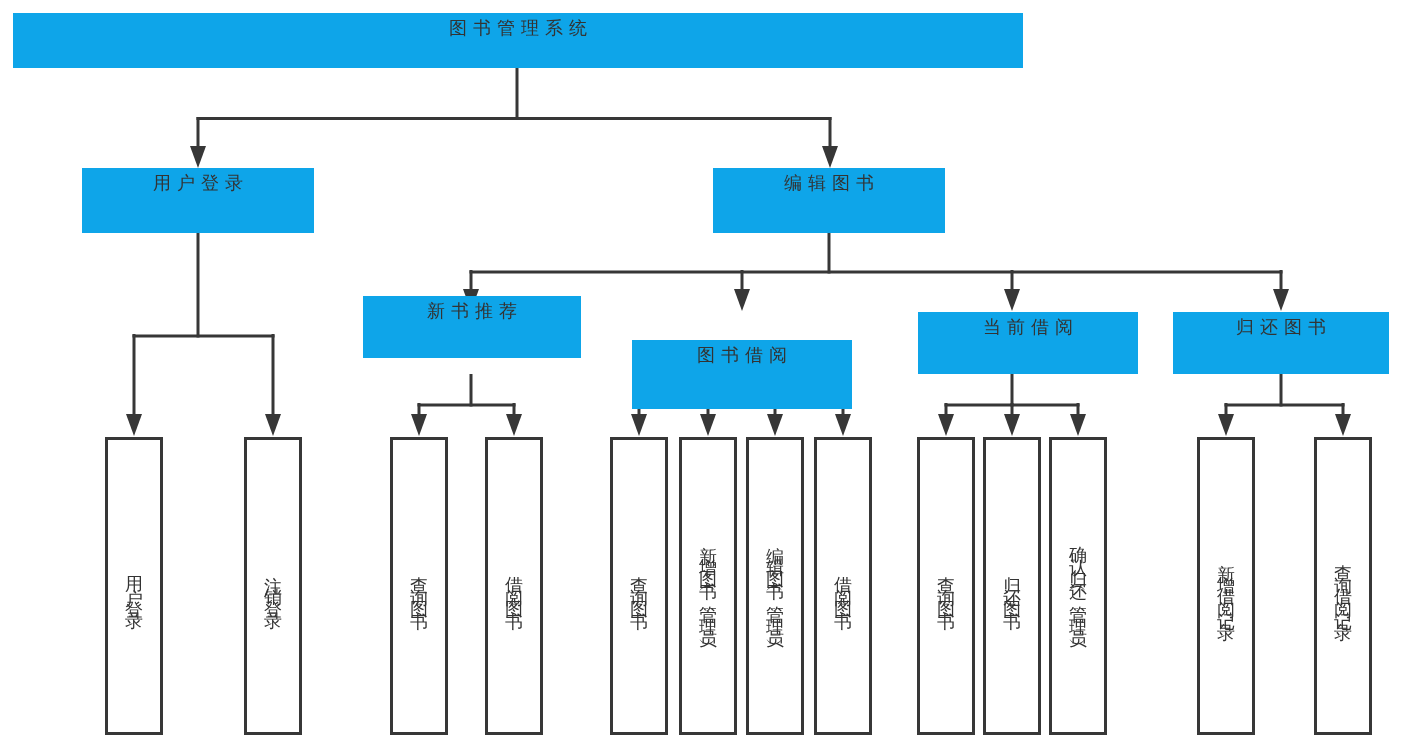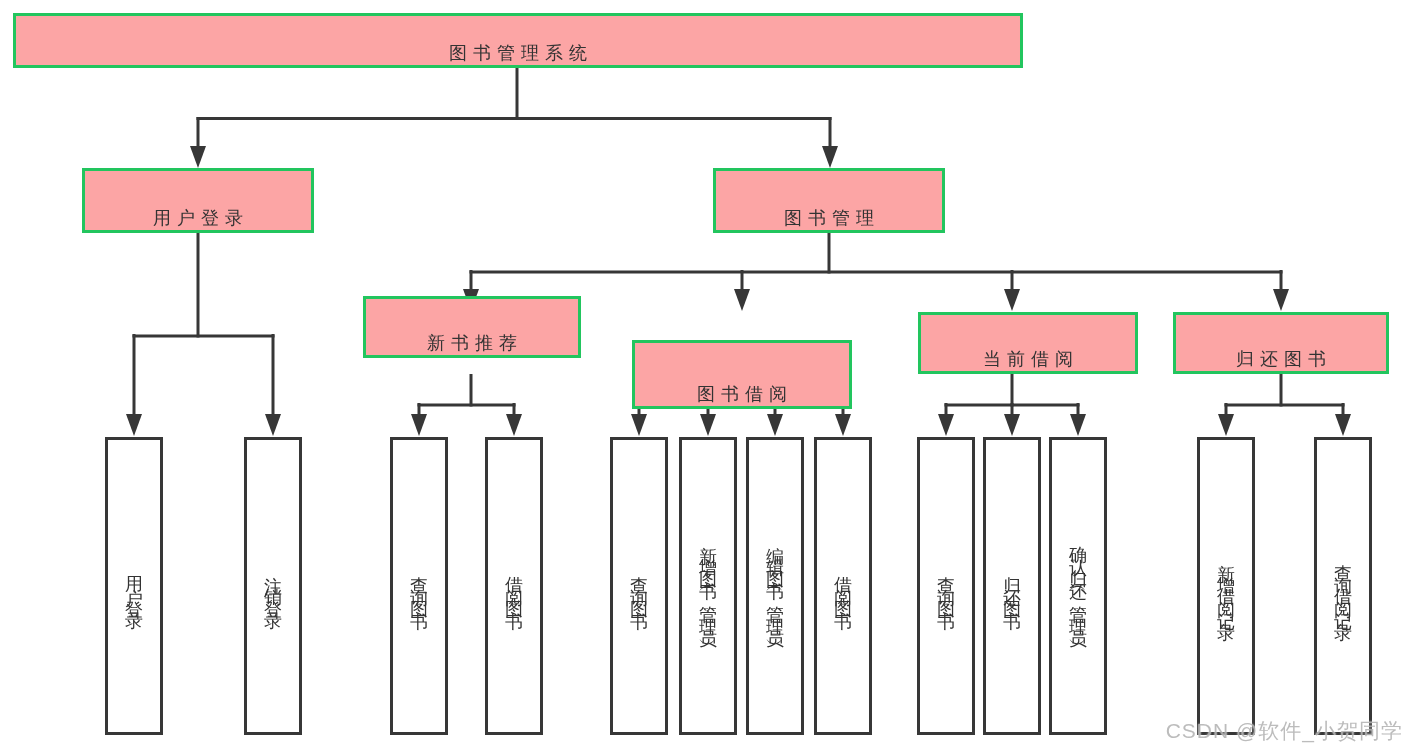--- a/index.html
+++ b/index.html
@@ -13,24 +13,24 @@
   }
   #connectors {
     position: absolute;
     left: 0; top: 0;
     width: 1405px; height: 747px;
     pointer-events: none;
   }
   .node {
     position: absolute;
     box-sizing: border-box;
-    border: 3px solid #22c55e;
-    background: #fca5a5;
+    border: 3px solid #0ea5e9;
+    background: #0ea5e9;
     display: flex;
-    align-items: flex-end;
+    align-items: flex-start;
     justify-content: center;
   }
   .hlabel {
     font-size: 18px;
     letter-spacing: 6px;
     text-indent: 6px;
     color: #333333;
     white-space: nowrap;
   }
   .vbox {
@@ -142,21 +142,21 @@
   </svg>
 
   <div class="node" style="left:13px; top:13px; width:1010px; height:55px;">
     <span class="hlabel">图书管理系统</span>
   </div>
 
   <div class="node" style="left:82px; top:168px; width:232px; height:65px;">
     <span class="hlabel">用户登录</span>
   </div>
   <div class="node" style="left:713px; top:168px; width:232px; height:65px;">
-    <span class="hlabel">图书管理</span>
+    <span class="hlabel">编辑图书</span>
   </div>
 
   <div class="node" style="left:363px; top:296px; width:218px; height:62px;">
     <span class="hlabel">新书推荐</span>
   </div>
   <div class="node" style="left:632px; top:312px; width:220px; height:69px;margin-top:28px;">
     <span class="hlabel">图书借阅</span>
   </div>
   <div class="node" style="left:902px; top:312px; width:220px; height:62px;margin-left:16px;">
     <span class="hlabel">当前借阅</span>
@@ -202,15 +202,14 @@
     <span class="vlabel">确认归还（管理员）</span>
   </div>
 
   <div class="vbox" style="left:1197px;">
     <span class="vlabel">新增借阅记录</span>
   </div>
   <div class="vbox" style="left:1314px;">
     <span class="vlabel">查询借阅记录</span>
   </div>
 
-  <div id="watermark">CSDN @软件_小贺同学</div>
 
 </div>
 
 </body></html>

